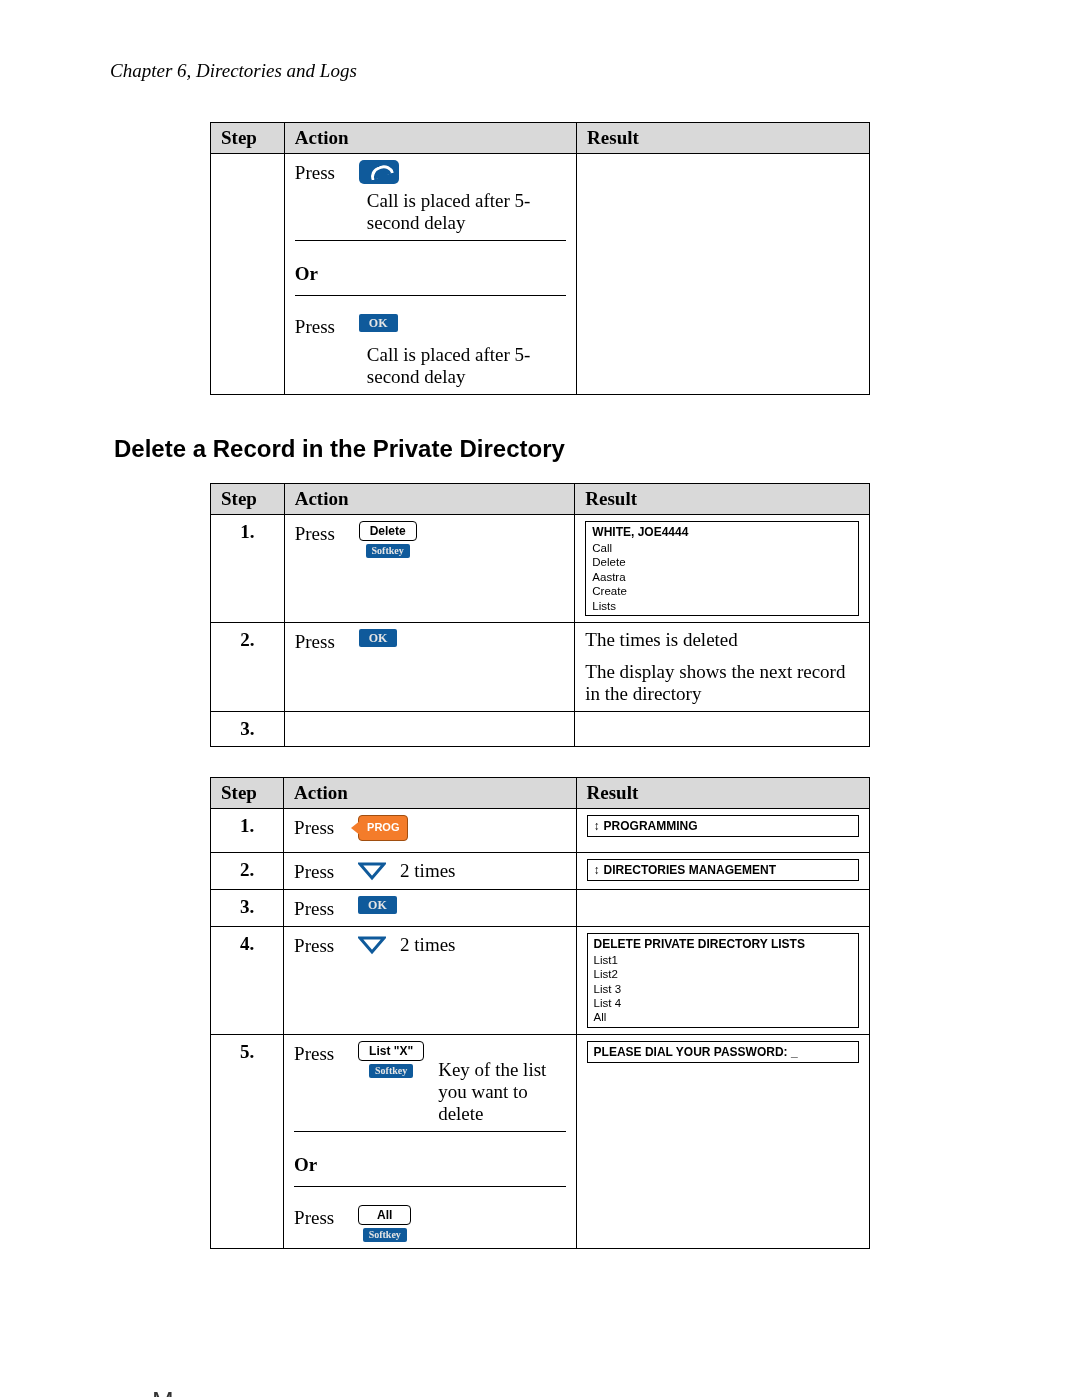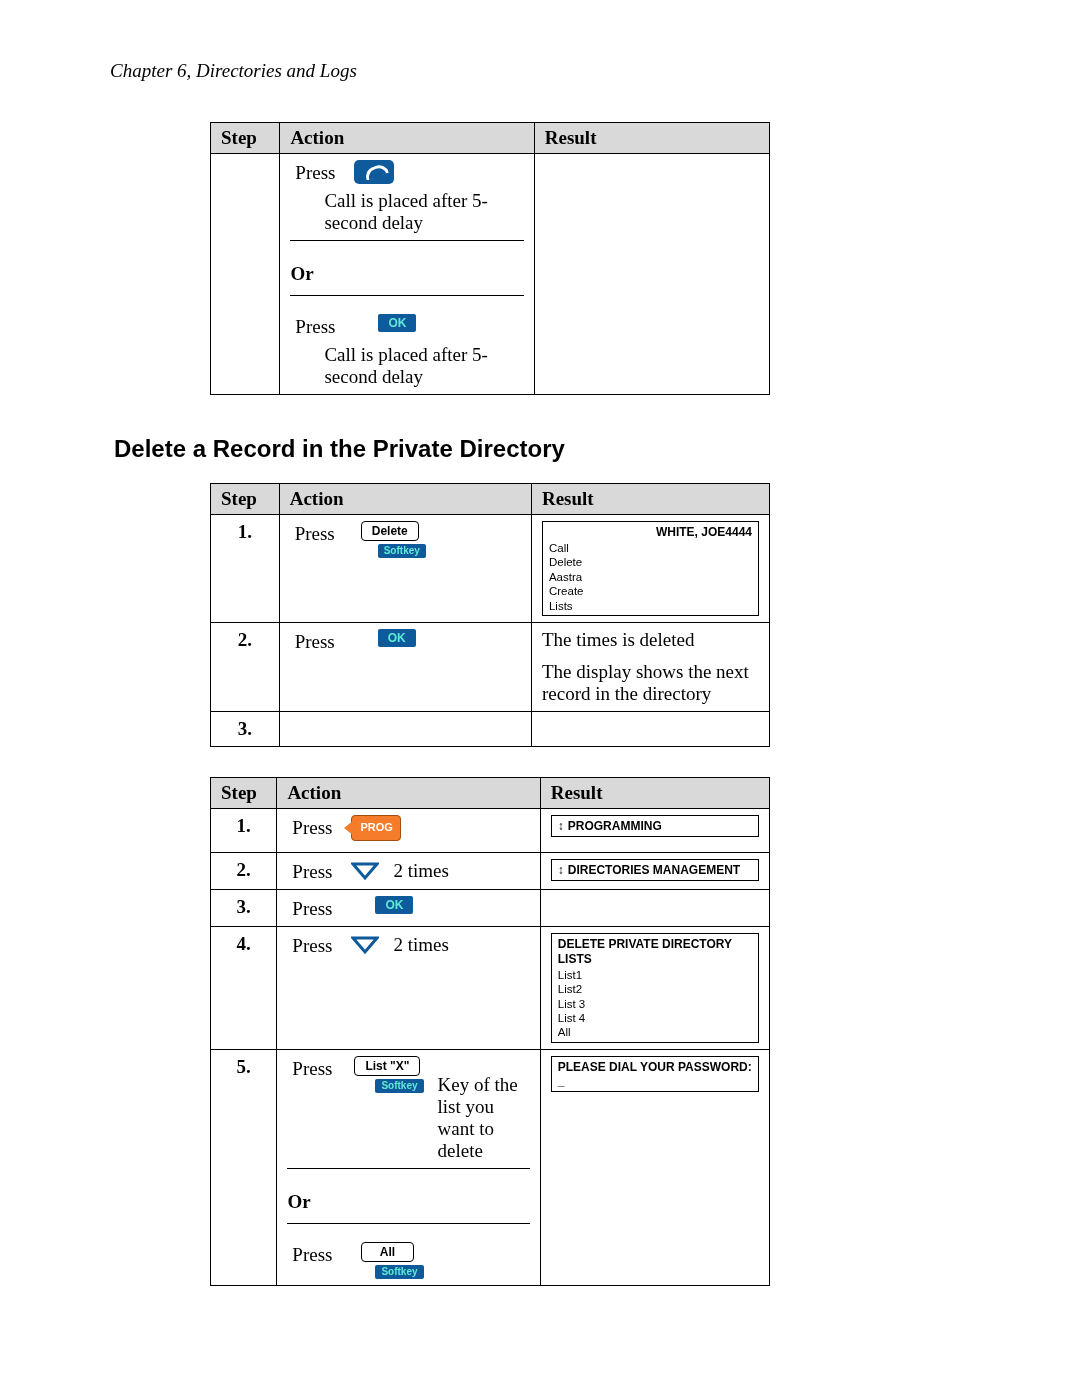--- a/index.html
+++ b/index.html
@@ -21,21 +21,21 @@
     margin-left: 10px;
   }
   .section-title {
     font-family: Arial, Helvetica, sans-serif;
     font-weight: bold;
     font-size: 24px;
     margin: 40px 0 20px 14px;
   }
   table.proc {
     border-collapse: collapse;
-    width: 560px;
+    width: 660px;
     margin-left: 110px;
     margin-bottom: 30px;
   }
   table.proc th {
     background: #d9d9d9;
     font-weight: bold;
     font-size: 19px;
     text-align: left;
     padding: 4px 10px;
     border: 1px solid #000;
@@ -51,22 +51,22 @@
     text-align: center;
     font-weight: bold;
   }
   table.proc td.action { width: 290px; }
   table.proc td.result { width: 300px; }
   .press-line {
     display: flex;
     align-items: flex-start;
     gap: 14px;
   }
-  .press-word { padding-top: 2px; min-width: 50px; text-align: center; }
-  .after-text { margin-left: 34px; margin-top: 6px; font-size: 19px; }
+  .press-word { padding-top: 2px; min-width: 50px; }
+  .after-text { margin-left: 72px; margin-top: 6px; font-size: 19px; }
   .or-row {
     font-weight: bold;
     font-size: 19px;
     padding: 4px 0;
   }
   hr.sub {
     border: none;
     border-top: 1px solid #000;
     margin: 6px 0;
   }
@@ -79,28 +79,27 @@
     font-family: Arial, sans-serif;
     font-weight: bold;
     font-size: 12px;
     padding: 3px 10px;
     text-align: center;
     line-height: 1;
   }
   .blue-btn {
     display: inline-block;
     background: #0f5a9b;
-    color: #5eead4;
-    font-family: Liberation Sans, sans-serif;
+    color: #e5e5e5;
+    font-family: Liberation Serif, serif;
     font-weight: bold;
     font-size: 12px;
     padding: 3px 10px;
     border-radius: 2px;
     line-height: 1;
-    margin-left: 24px;
   }
   .softkey-stack {
     display: inline-flex;
     flex-direction: column;
     align-items: center;
     gap: 3px;
   }
   .call-icon {
     display: inline-block;
     width: 40px;
@@ -153,21 +152,21 @@
   .down-triangle svg { display: block; }
   
   .display-box {
     border: 1px solid #000;
     padding: 3px 6px 2px 6px;
     font-family: Arial, sans-serif;
     font-size: 12px;
     font-weight: bold;
     line-height: 1.25;
   }
-  .display-box .row1 { display: flex; justify-content: flex-end; }
+  .display-box .row1 { display: flex; justify-content: flex-start; }
   .display-box .row2 { display: flex; justify-content: space-between; font-weight: normal; margin-top: 1px; font-size: 11.5px; flex-direction: column;}
   .display-box .row2 span { flex: 1; text-align: left; }
   .display-single {
     border: 1px solid #000;
     padding: 3px 6px;
     font-family: Arial, sans-serif;
     font-size: 12px;
     font-weight: bold;
     display: flex;
     align-items: center;

